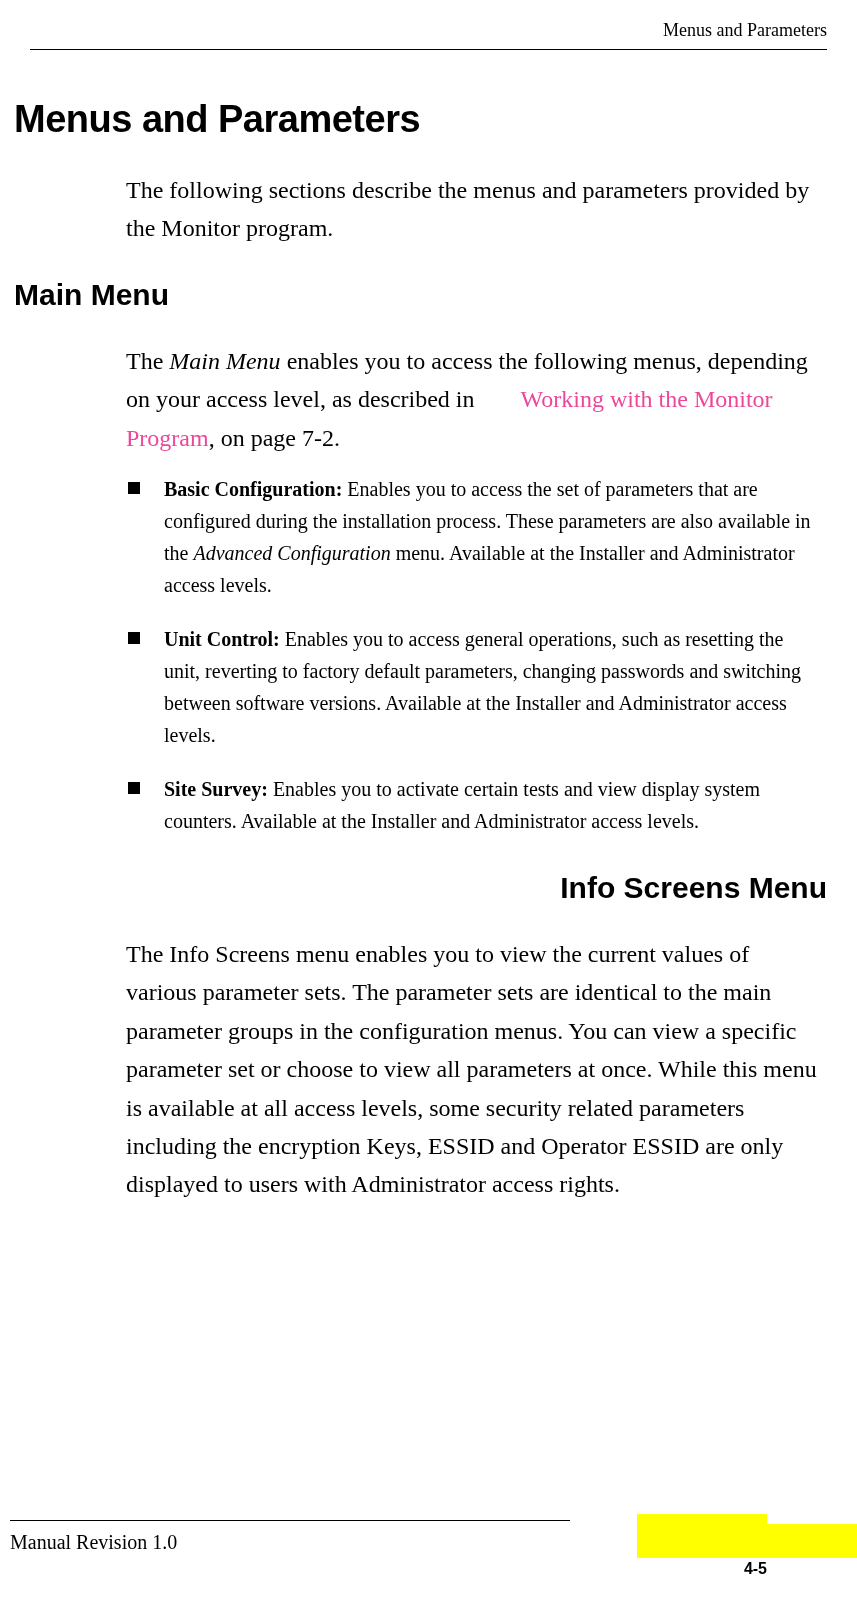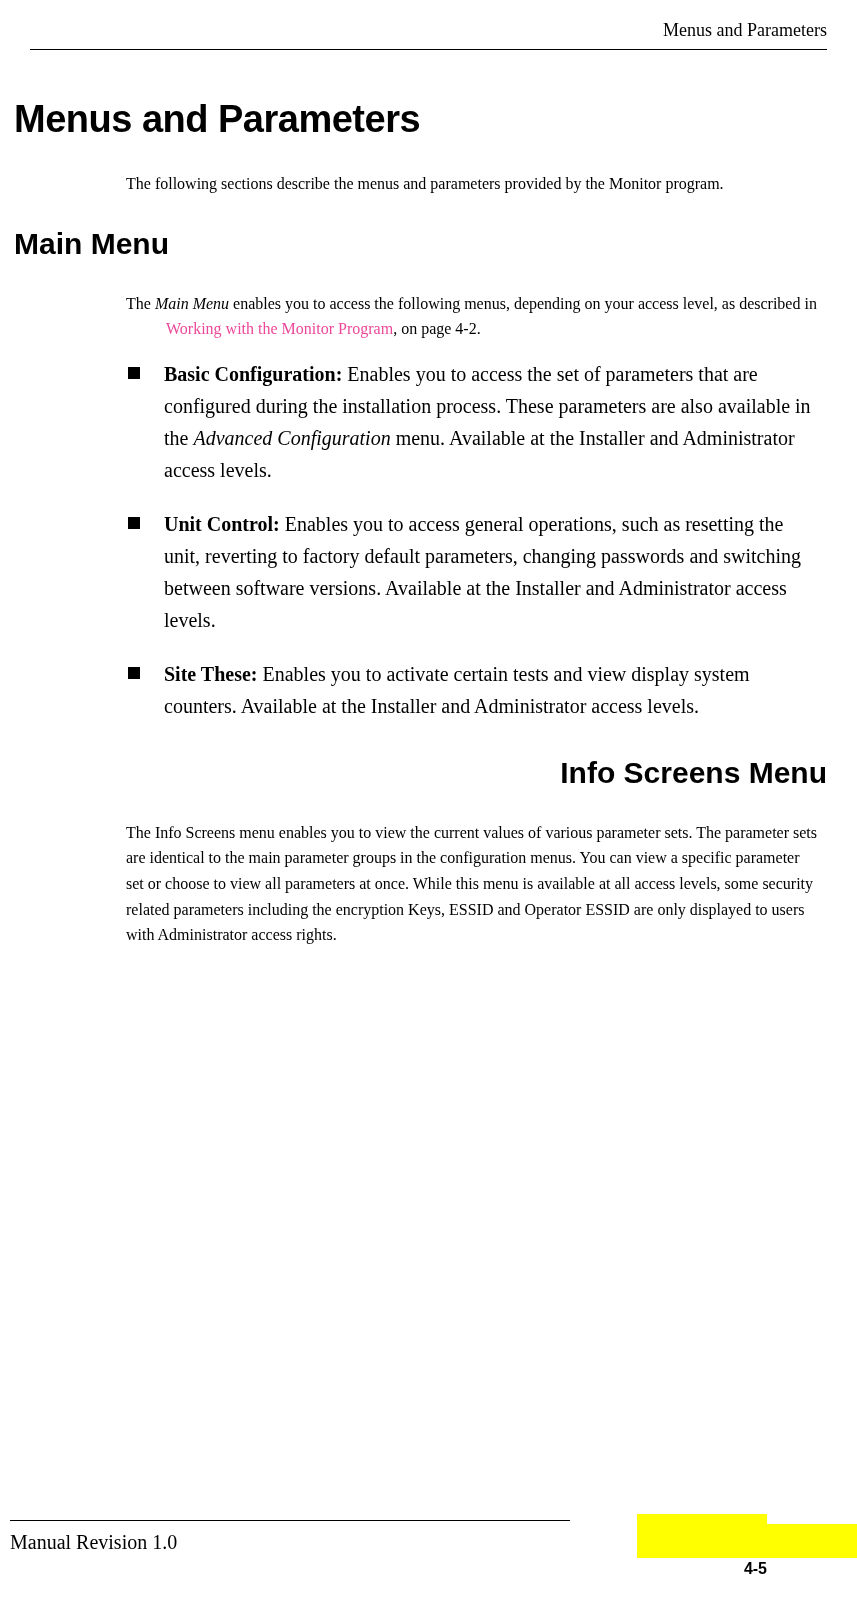--- a/index.html
+++ b/index.html
@@ -42,21 +42,21 @@
   h2.info-screens {
     font-family: Arial, Helvetica, sans-serif;
     font-weight: 900;
     font-size: 30px;
     margin-left: -6px;
     margin-bottom: 30px;
     margin-top: 34px;
     text-align: right;
   }
   .body-text {
-    font-size: 16px;
+    font-size: 24px;
     line-height: 1.6;
     margin-left: 96px;
     margin-right: 10px;
     margin-bottom: 16px;
   }
   .link {
     color: #ec4899;
     margin-left: 40px;
   }
   .italic { font-style: italic; }
@@ -134,32 +134,32 @@
 <div class="header-label">Menus and Parameters</div>
 <hr class="top-hr">
 
 <h1>Menus and Parameters</h1>
 
 <p class="body-text">The following sections describe the menus and parameters provided by the Monitor program.</p>
 
 <h2 class="main-menu">Main Menu</h2>
 
 <p class="body-text">
-  <span>The </span><span class="italic">Main Menu</span><span> enables you to access the following menus, depending on your access level, as described in </span><a class="link">Working with the Monitor Program</a><span>, on page 4-2.</span>
+  <span>The </span><span class="italic">Main Menu</span><span> enables you to access the following menus, depending on your access level, as described in </span><a class="link">Working with the Monitor Program</a><span>, on page 7-2.</span>
 </p>
 
 <ul class="bullets">
   <li>
     <span class="bold">Basic Configuration:</span><span> Enables you to access the set of parameters that are configured during the installation process. These parameters are also available in the </span><span class="italic">Advanced Configuration</span><span> menu. Available at the Installer and Administrator access levels.</span>
   </li>
   <li>
     <span class="bold">Unit Control:</span><span> Enables you to access general operations, such as resetting the unit, reverting to factory default parameters, changing passwords and switching between software versions. Available at the Installer and Administrator access levels.</span>
   </li>
   <li>
-    <span class="bold">Site These:</span><span> Enables you to activate certain tests and view display system counters. Available at the Installer and Administrator access levels.</span>
+    <span class="bold">Site Survey:</span><span> Enables you to activate certain tests and view display system counters. Available at the Installer and Administrator access levels.</span>
   </li>
 </ul>
 
 <h2 class="info-screens">Info Screens Menu</h2>
 
 <p class="body-text">The Info Screens menu enables you to view the current values of various parameter sets. The parameter sets are identical to the main parameter groups in the configuration menus. You can view a specific parameter set or choose to view all parameters at once. While this menu is available at all access levels, some security related parameters including the encryption Keys, ESSID and Operator ESSID are only displayed to users with Administrator access rights.</p>
 
 <div class="yellow-bar2"></div>
 <div class="yellow-bar"></div>
 

